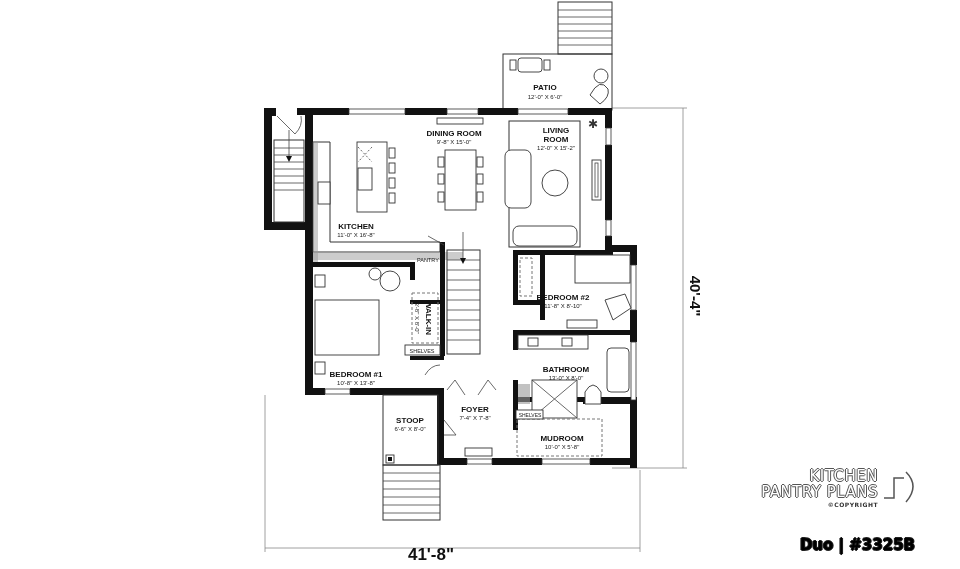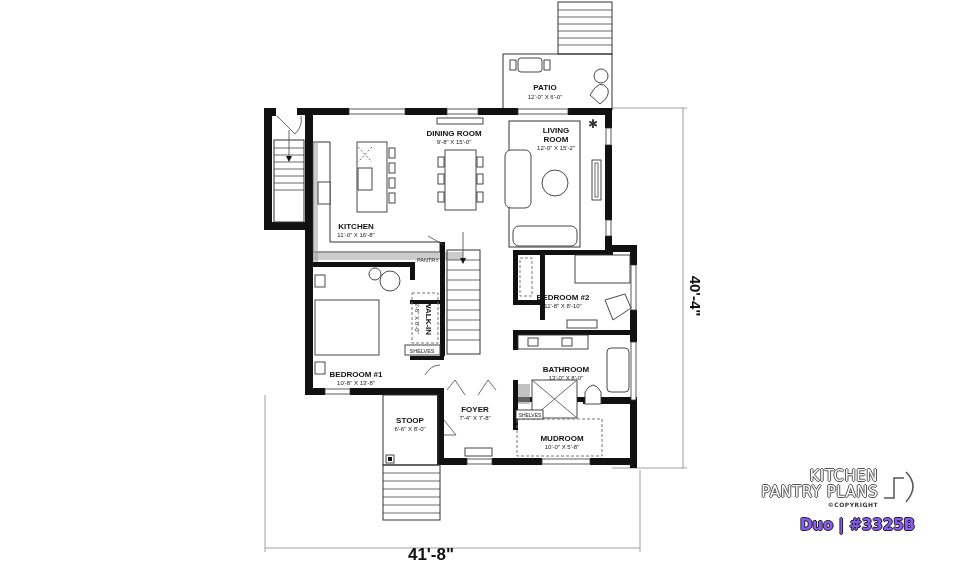--- a/index.html
+++ b/index.html
@@ -15,22 +15,22 @@
   .win { fill: #fff; stroke: #333; stroke-width: 0.8; }
   .mtext { font-family: "Liberation Sans", sans-serif; font-weight: bold; fill: #111; }
   .mtext.small { font-weight: normal; fill: #222; }
   .flip { transform-box: fill-box; transform-origin: center; transform: scaleX(-1); }
   .logo { position: absolute; right: 82px; top: 468px; text-align: right; color: #fff;
           font-family: "DejaVu Sans", sans-serif; letter-spacing: 0.5px; }
   .logo-line { font-size: 15px; line-height: 16px; color: #fff;
                text-shadow: -1px 0 #555, 1px 0 #555, 0 -1px #555, 0 1px #555; font-weight: normal; }
   .logo-copy { font-size: 6px; color: #333; margin-top: 1px; font-weight: bold; }
   .logo-mark { position: absolute; right: 40px; top: 468px; width: 40px; height: 38px; }
-  .plan-id { position: absolute; right: 45px; top: 516px; font-family: "DejaVu Sans", sans-serif;
-             font-weight: bold; font-size: 15px; color: #8b5cf6;
+  .plan-id { position: absolute; right: 45px; top: 536px; font-family: "DejaVu Sans", sans-serif;
+             font-weight: bold; font-size: 15px; color: #000000;
              text-shadow: -1px 0 #222, 1px 0 #222, 0 -1px #222, 0 1px #222; }
 </style>
 </head>
 <body>
 
 <svg id="plan" viewBox="0 0 960 569" xmlns="http://www.w3.org/2000/svg">
 
   <g>
     <line class="dim" x1="265" y1="548" x2="640" y2="548"></line>
     <line class="dim" x1="265" y1="395" x2="265" y2="552"></line>

